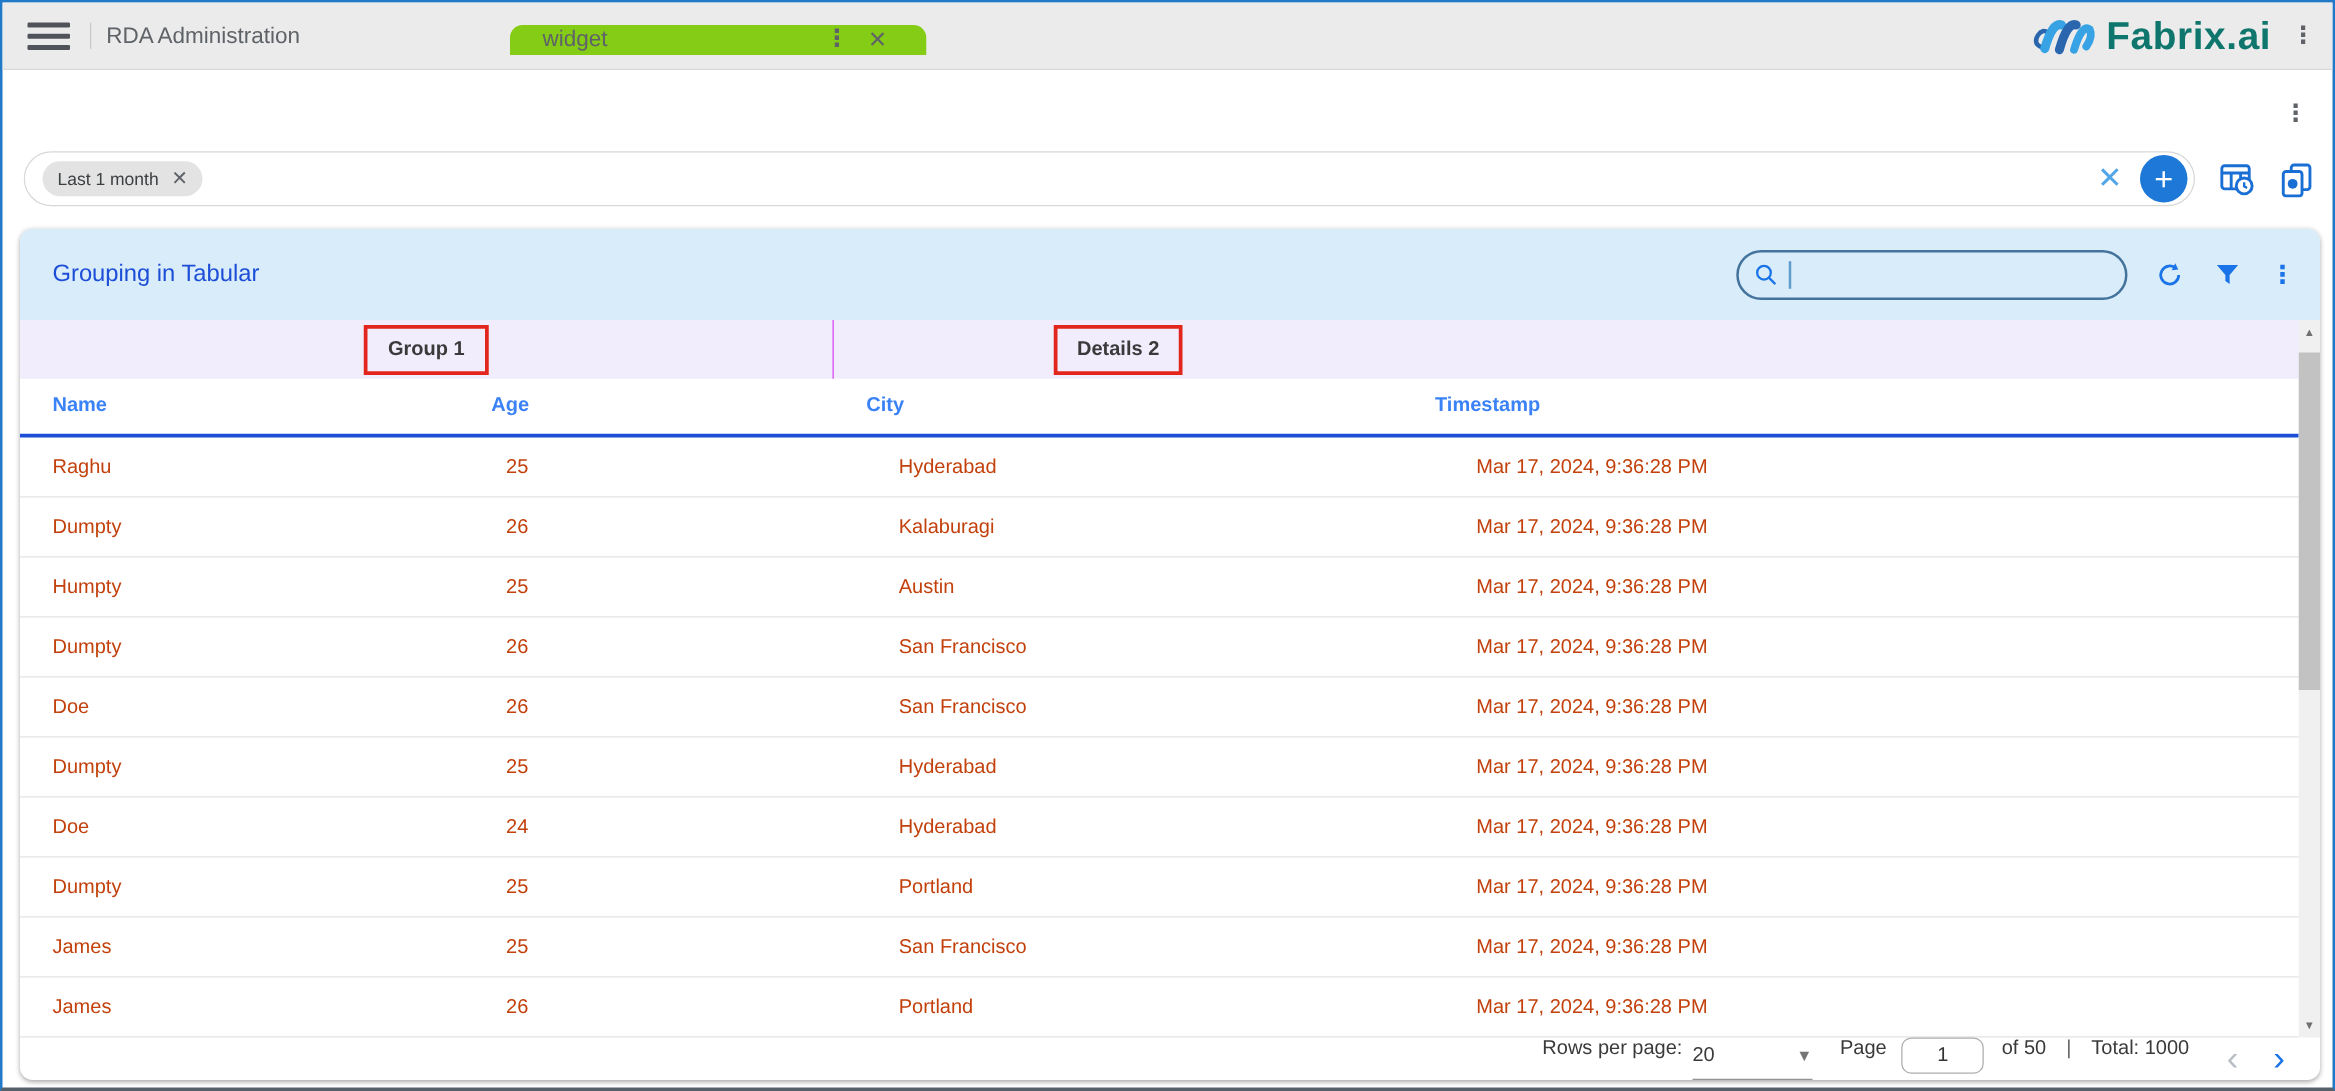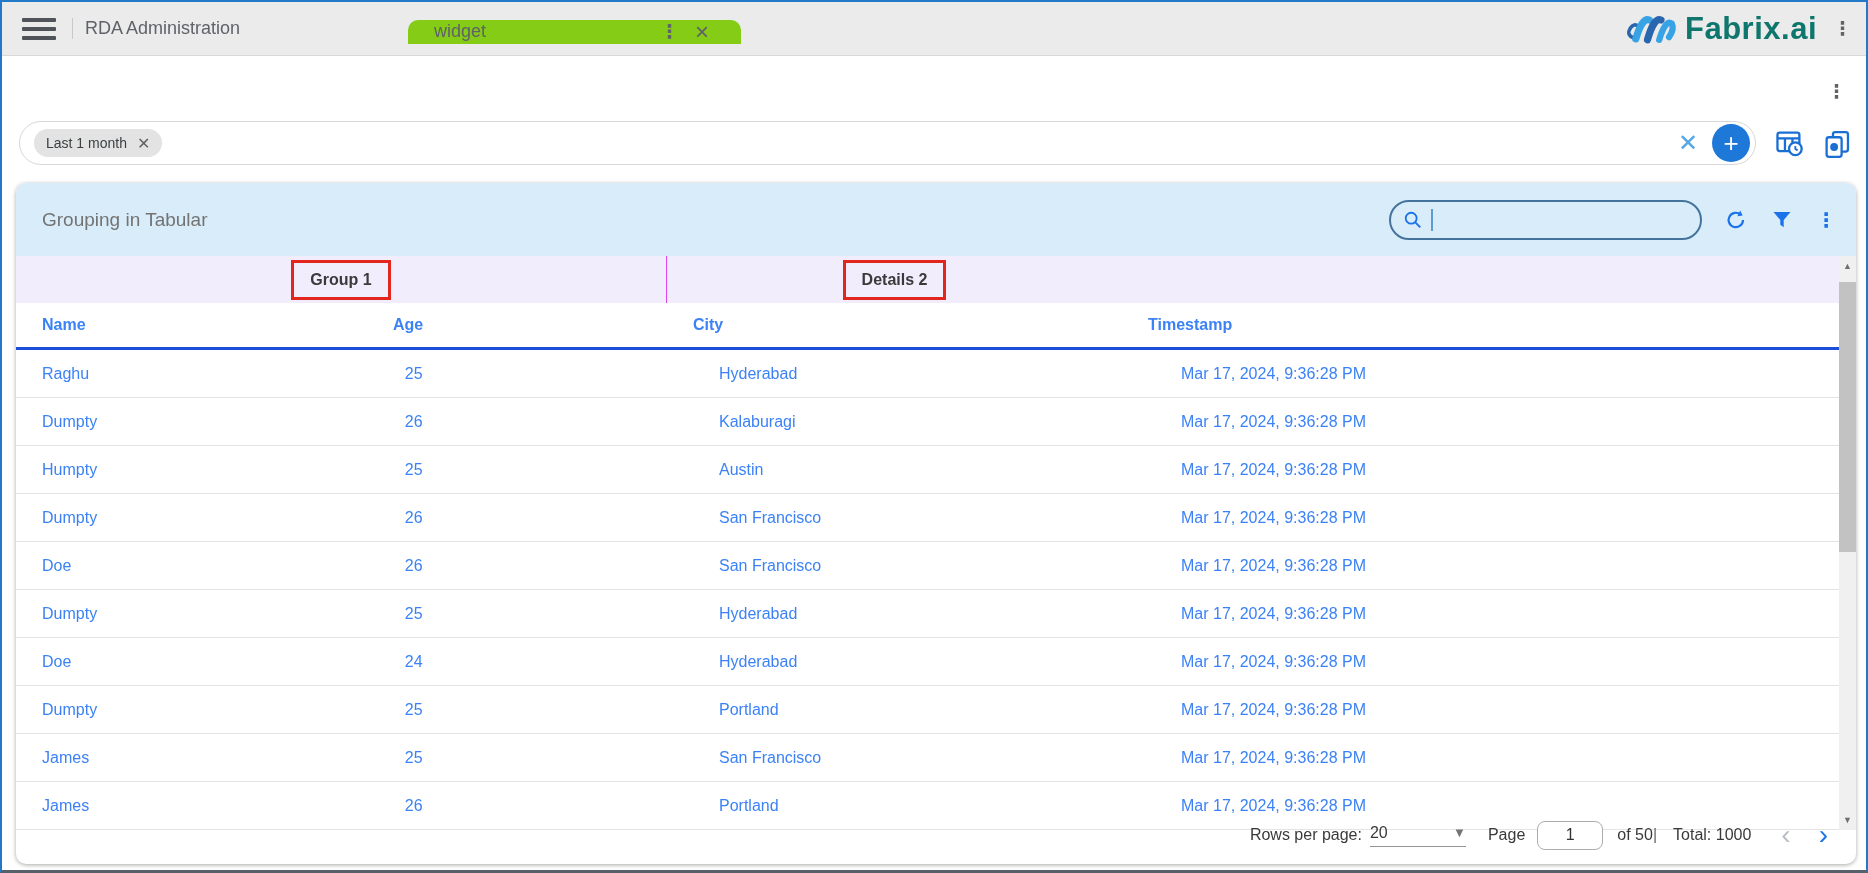--- a/index.html
+++ b/index.html
@@ -83,21 +83,21 @@
     position:absolute; left:14px; top:181px; width:1840px; height:681px;
     background:#fff; border-radius:10px;
     box-shadow: 0 1px 4px rgba(0,0,0,.35);
     overflow:hidden;
   }
   .card-header {
     height:73px; background:#d9ecf9;
     display:flex; align-items:center;
     padding:0 20px 0 26px;
   }
-  .card-title { font-size:19px; color:#737373; }
+  .card-title { font-size:19px; color:#1d4ed8; }
   .card-header-right { margin-left:auto; display:flex; align-items:center; gap:22px; }
   .search-pill {
     width:313px; height:40px;
     border:2px solid #44749c; border-radius:20px;
     display:flex; align-items:center; padding:0 12px; gap:8px;
   }
   .search-pill input {
     border:none; outline:none; background:transparent;
     font-size:16px; color:#333; flex:1; min-width:0;
   }
@@ -122,42 +122,42 @@
   }
   .col-header-row, .data-row {
     display:grid; grid-template-columns: 351fr 300fr 455fr 717fr;
     align-items:center;
   }
   .col-header-row {
     height:47px; border-bottom:3px solid #1d4ed8;
     font-weight:bold; font-size:16px; color:#3b82f6;
   }
   .col-header-row > div, .data-row > div { padding-left:26px; }
-  .data-row { height:48px; border-bottom:1px solid #e4e4e4; font-size:16px; color:#3b82f6;gap:28px; }
+  .data-row { height:48px; border-bottom:1px solid #e4e4e4; font-size:16px; color:#c2410c;gap:28px; }
 
   
   .pagination {
-    position:absolute; left:0; right:0; bottom:12px; height:34px;
-    display:flex; align-items:center; justify-content:flex-end;
+    position:absolute; left:0; right:0; bottom:0; height:34px;
+    display:flex; justify-content:flex-end;
     font-size:16px; color:#3a3a3a; padding-right:24px;
   }
   .rpp-label { margin-right:8px; }
   .rpp-select {
     display:inline-flex; align-items:center; justify-content:space-between;
     width:96px; border-bottom:1px solid #949494; padding-bottom:4px;
     cursor:pointer; margin-right:22px;
   }
   .rpp-arrow { color:#757575; font-size:13px; }
   .page-label { margin-right:12px; }
   .page-input {
     width:66px; height:29px; border:1px solid #adadad; border-radius:8px;
     text-align:center; font-size:16px; color:#333; outline:none; margin-right:14px;
     font-family: "Liberation Sans", "DejaVu Sans", sans-serif;
   }
-  .page-of { }
+  .page-of { margin-right:16px; }
   .pipe { color:#666; margin-right:16px; }
   .total { margin-right:26px; }
   .chev { background:none; border:none; font-size:28px; line-height:1; cursor:pointer; padding:0 4px; }
   .chev.prev { color:#b9bec4; margin-right:20px; }
   .chev.next { color:#1a73e8; }
 
   
   .vscroll {
     position:absolute; top:73px; right:0; bottom:34px; width:17px;
     background:#f0f0f0;

